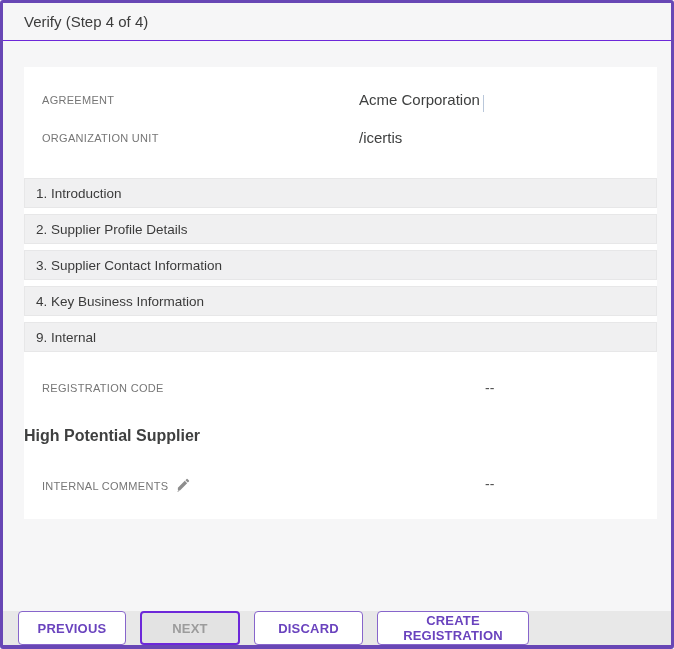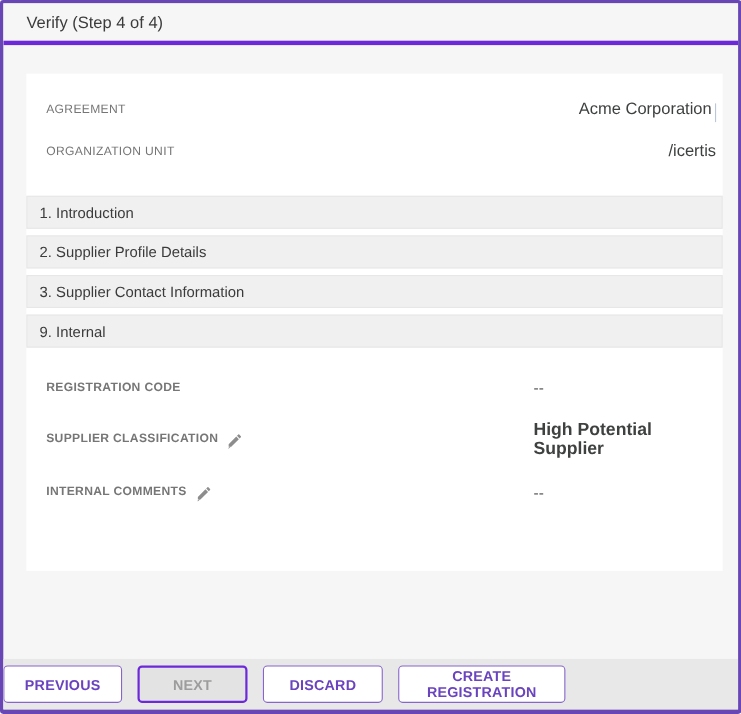--- a/index.html
+++ b/index.html
@@ -16,21 +16,21 @@
     border-bottom-width: 4px;
     border-radius: 3px;
     overflow: hidden;
   }
   
   .header {
     height: 38px;
     display: flex; align-items: center;
     padding-left: 21px;
     background: #f6f6f7;
-    border-bottom: 4px solid #6d28d9;
+    border-bottom: 1px solid #6d28d9;
   }
   .header .title {
     font-size: 15px; color: #3c3c3c;
   }
   
   .card {
     position: absolute;
     left: 21px; top: 64px;
     width: 633px; height: 452px;
     background: #ffffff;
@@ -42,21 +42,21 @@
     height: 38px;
   }
   .sum-label {
     flex: 0 0 335px;
     padding-left: 18px;
     font-size: 11px; letter-spacing: 0.3px;
     color: #767676;
   }
   .sum-value-wrap {
     flex: 1;
-    text-align: right;
+    text-align: left;
     padding-right: 6px;
   }
   .sum-value {
     font-size: 15px; color: #3f4040;
   }
   .text-cursor {
     display: inline-block;
     width: 1px; height: 17px;
     background: #b9c7da;
     margin-left: 3px;
@@ -81,42 +81,43 @@
   .internal { margin-top: 12px; }
   .int-row {
     display: flex; align-items: center;
     height: 48px;
   }
   .int-label {
     flex: 0 0 461px;
     padding-left: 18px;
     font-size: 11px; letter-spacing: 0.3px;
     color: #767676;
-    display: flex; align-items: flex-start; font-weight: bold;
+    display: flex; align-items: flex-end;
   }
   .edit-icon {
     display: inline-flex;
     margin-left: 8px;
     cursor: pointer;
   }
   .edit-icon svg { display: block; }
   .int-value {
     flex: 1; text-align: left;
     font-size: 14px; color: #555555;
   }
   .int-value.big {
     font-size: 16px; color: #3f4040; font-weight: bold;
   }
   
   .footer {
     position: absolute;
     left: 0; right: 0; bottom: 0;
-    height: 46px;
+    height: 34px;
     background: #e8e8e8;
     display: flex; align-items: center;
+    padding-left: 15px;
     gap: 14px;
   }
   .btn {
     height: 34px;
     border-radius: 4px;
     background: #ffffff;
     border: 1.6px solid #8765cb;
     color: #6a43be;
     font-family: "Liberation Sans", "DejaVu Sans", sans-serif;
     font-size: 13px; font-weight: 600;
@@ -158,43 +159,37 @@
       <div class="section-bar">
         <span>1. Introduction</span>
       </div>
       <div class="section-bar">
         <span>2. Supplier Profile Details</span>
       </div>
       <div class="section-bar">
         <span>3. Supplier Contact Information</span>
       </div>
       <div class="section-bar">
+        <span>4. Key Business Information</span>
+      </div>
+      <div class="section-bar">
         <span>9. Internal</span>
       </div>
     </div>
 
     <div class="internal">
 
       <div class="int-row">
         <span class="int-label">
           <span>REGISTRATION CODE</span>
         </span>
         <span class="int-value">--</span>
       </div>
 
       <div class="int-row">
-        <span class="int-label">
-          <span>SUPPLIER CLASSIFICATION</span>
-          <span class="edit-icon">
-            <svg width="15" height="15" viewBox="0 0 24 24" fill="#8d8d8d">
-              <path d="M3 17.25V21h3.75L17.81 9.94l-3.75-3.75L3 17.25zM20.71 7.04a1 1 0 0 0 0-1.41l-2.34-2.34a1 1 0 0 0-1.41 0l-1.83 1.83 3.75 3.75 1.83-1.83z"></path>
-              <path d="M2 21.5h4v1.2H2z" fill="#8d8d8d" transform="rotate(-45 4 22)"></path>
-            </svg>
-          </span>
-        </span>
         <span class="int-value big">High Potential Supplier</span>
       </div>
 
       <div class="int-row">
         <span class="int-label">
           <span>INTERNAL COMMENTS</span>
           <span class="edit-icon">
             <svg width="15" height="15" viewBox="0 0 24 24" fill="#8d8d8d">
               <path d="M3 17.25V21h3.75L17.81 9.94l-3.75-3.75L3 17.25zM20.71 7.04a1 1 0 0 0 0-1.41l-2.34-2.34a1 1 0 0 0-1.41 0l-1.83 1.83 3.75 3.75 1.83-1.83z"></path>
               <path d="M2 21.5h4v1.2H2z" fill="#8d8d8d" transform="rotate(-45 4 22)"></path>

